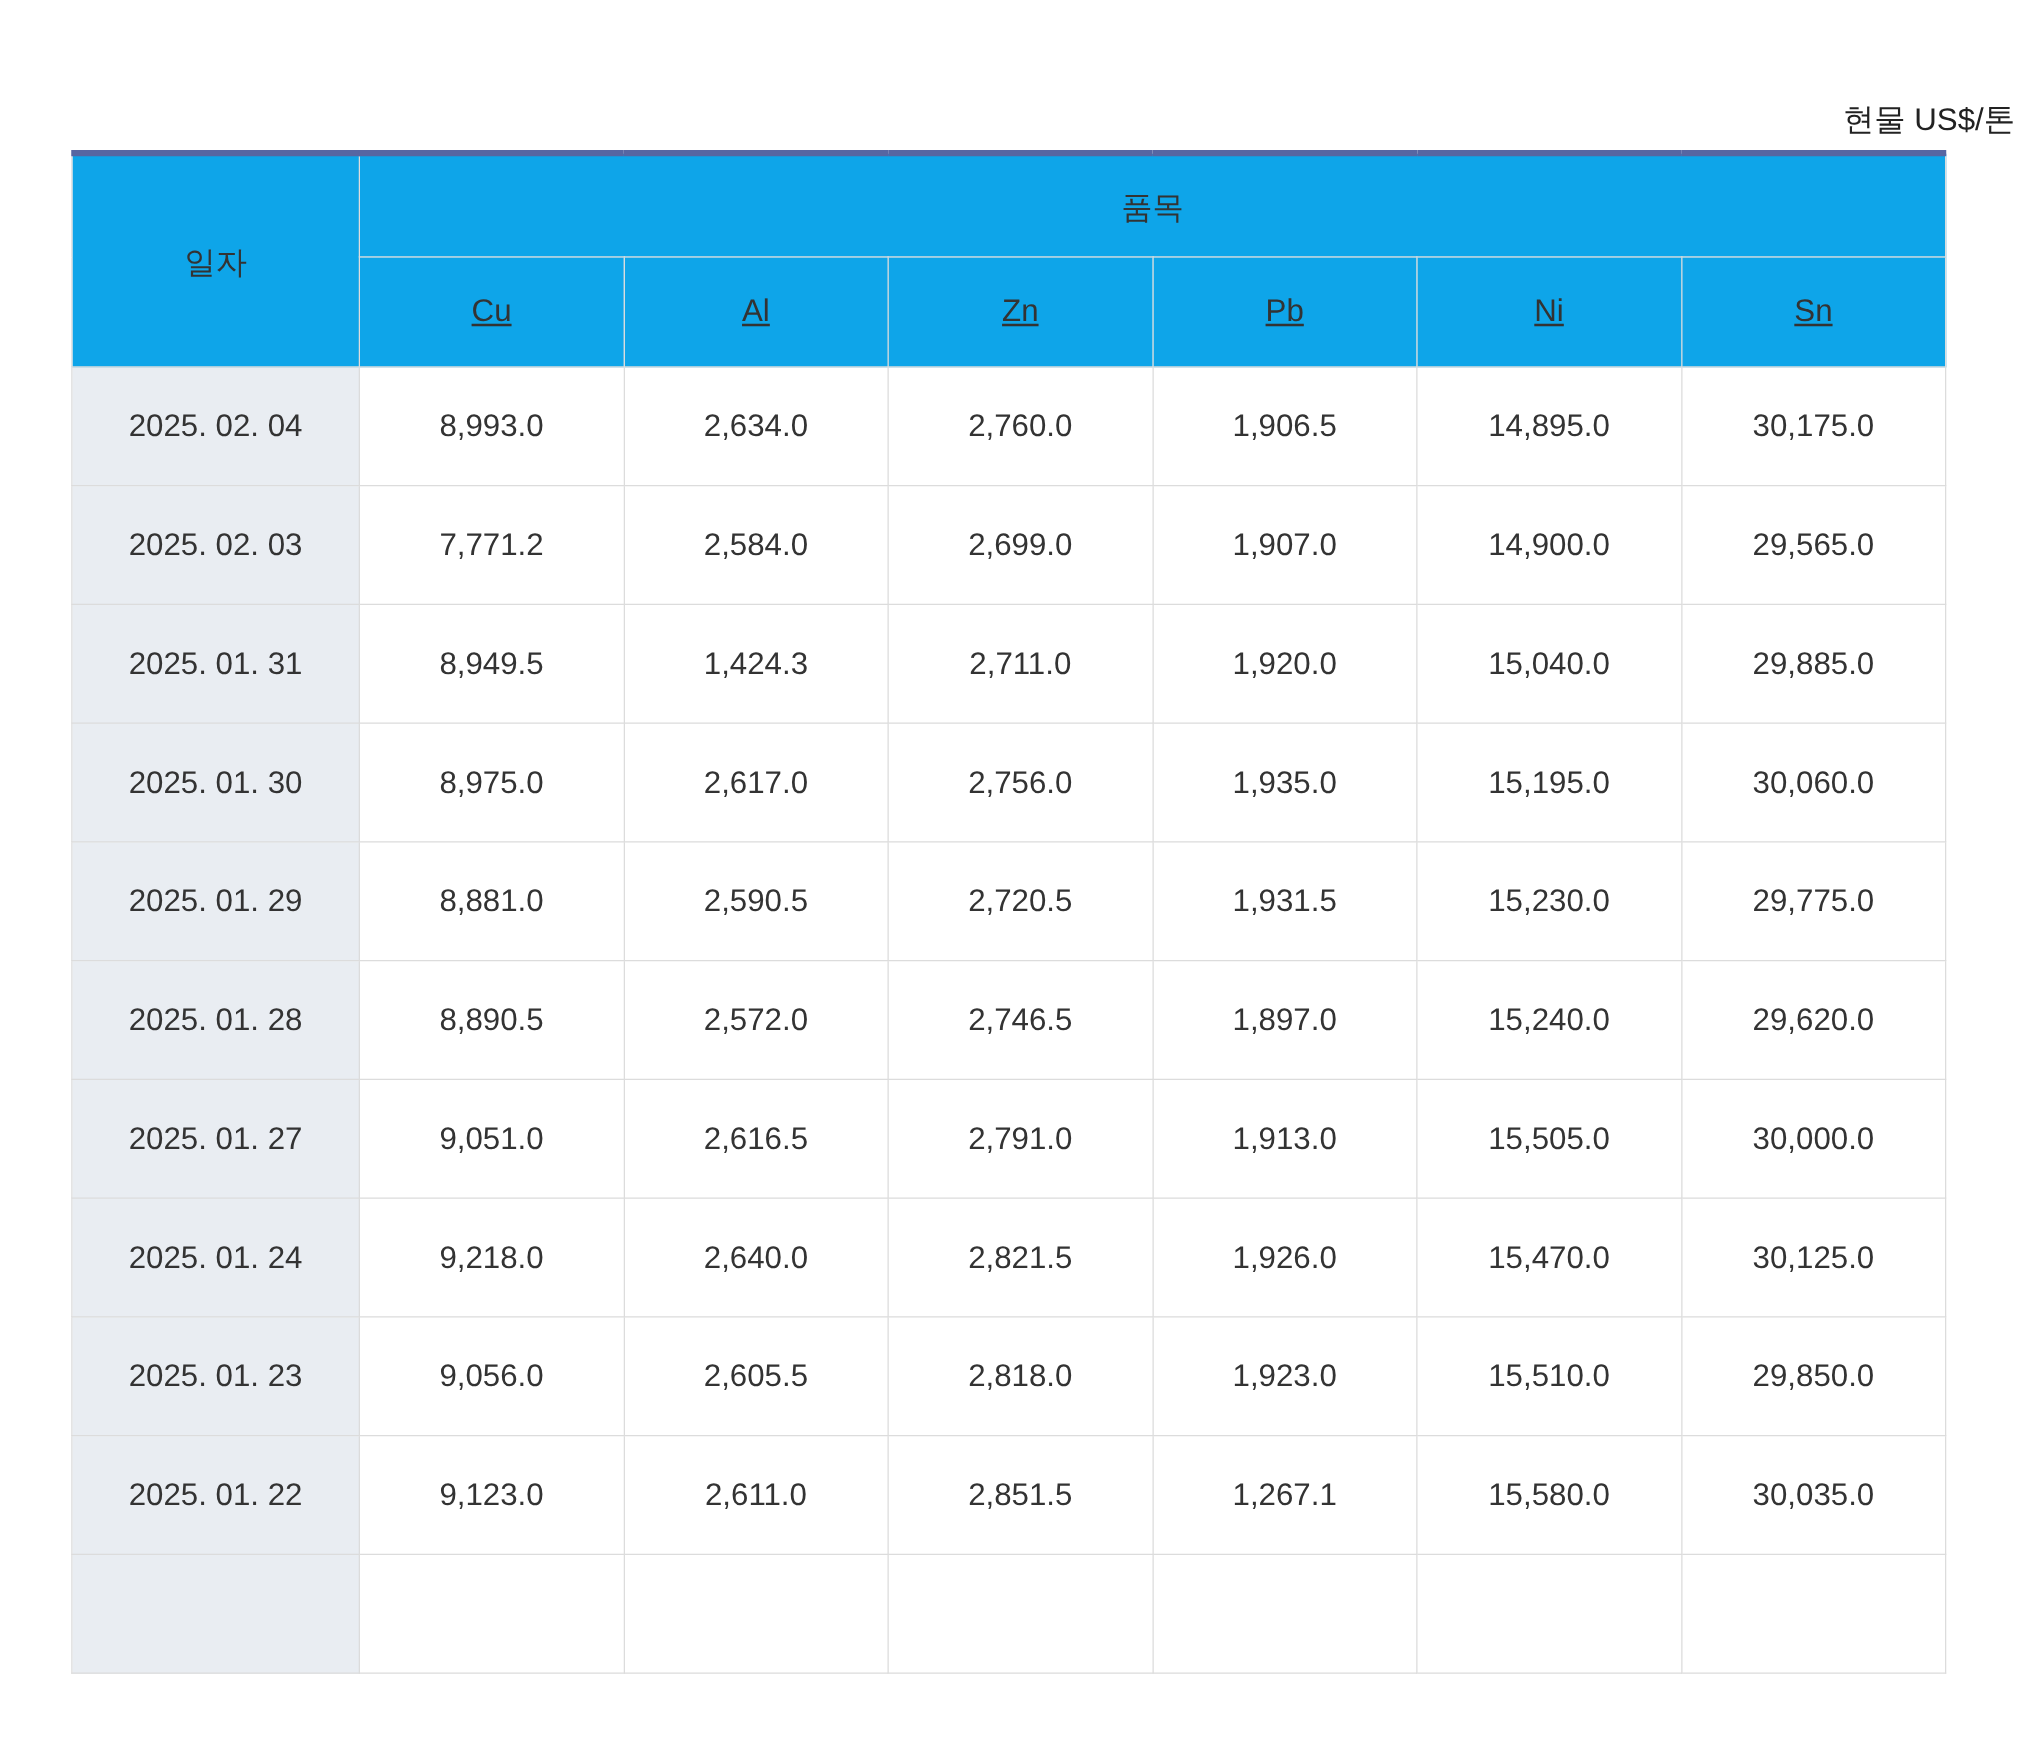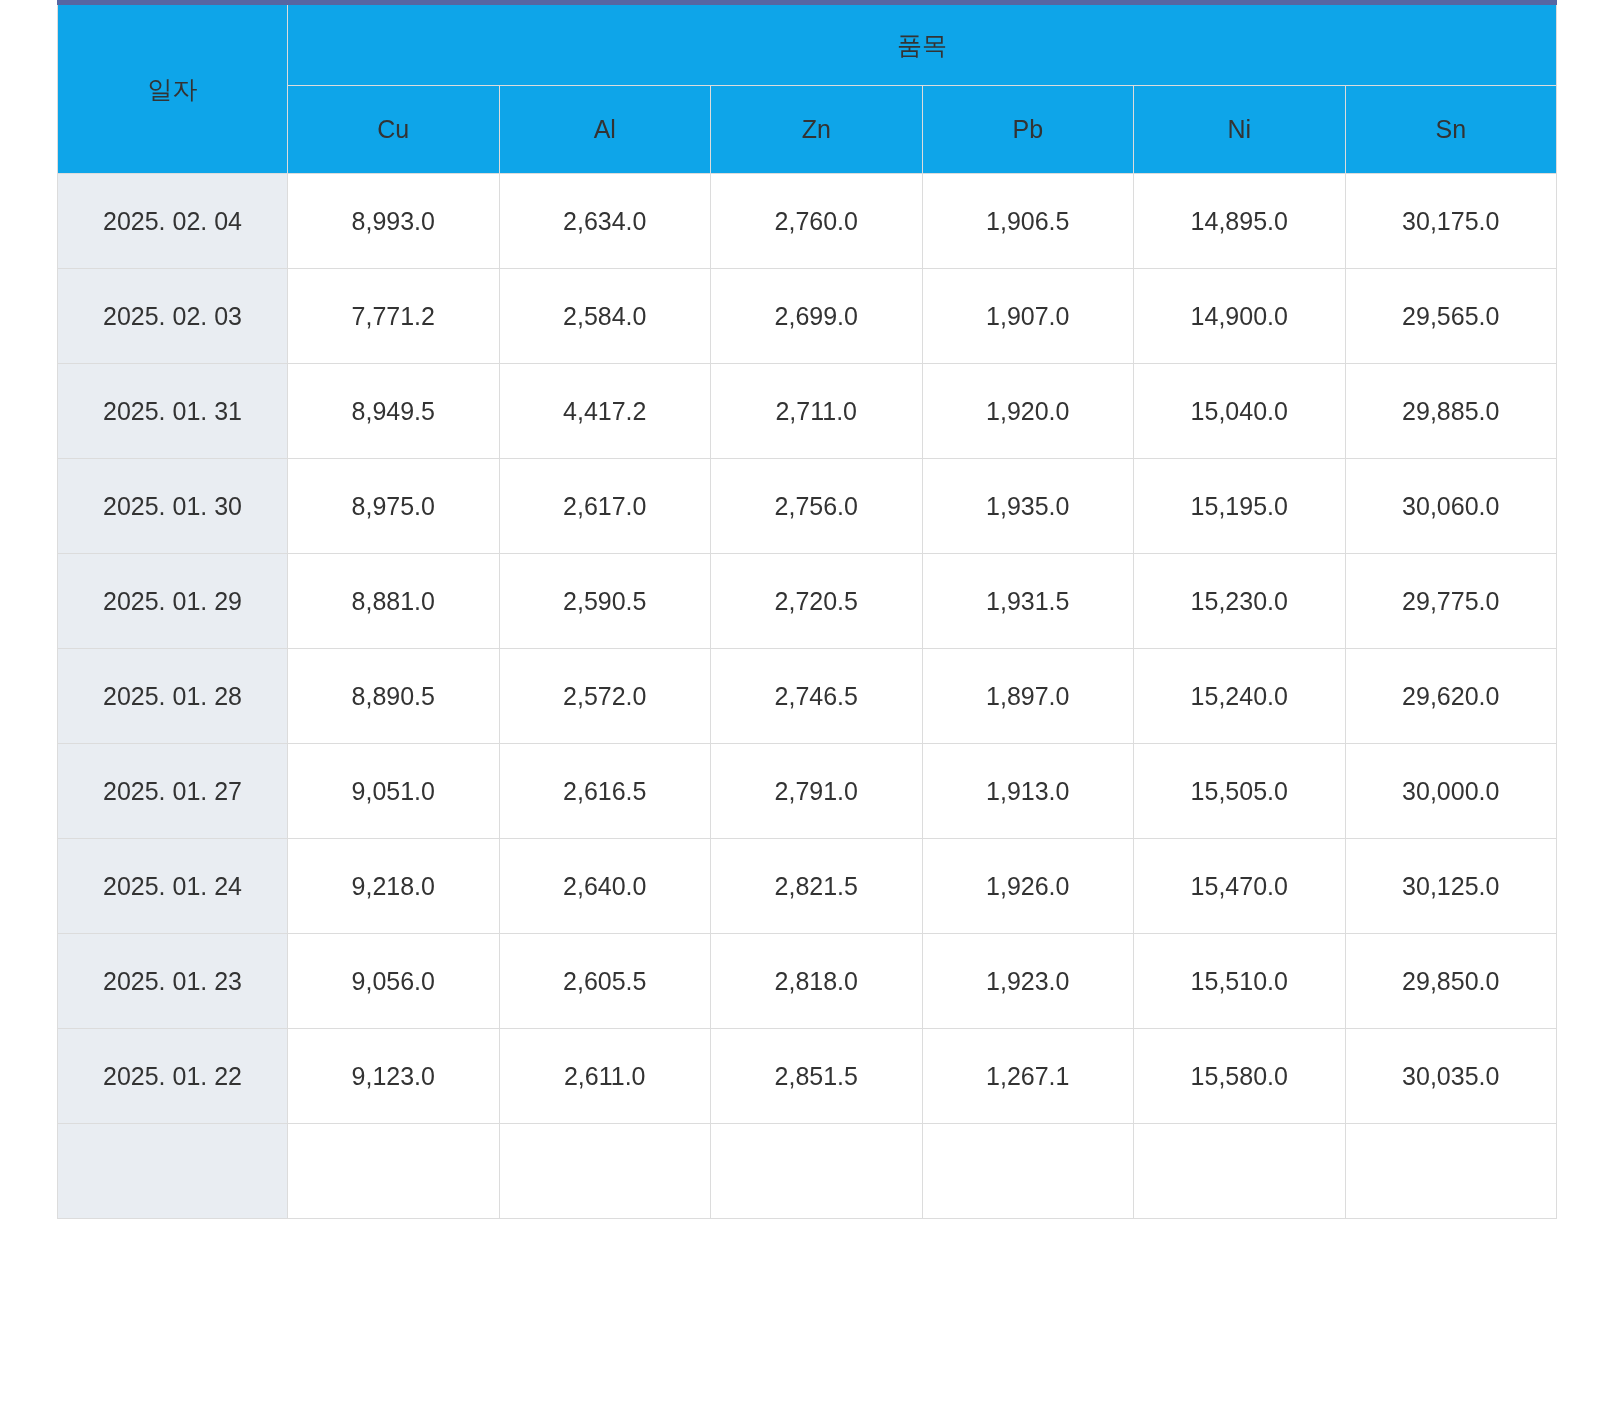--- a/index.html
+++ b/index.html
@@ -43,34 +43,35 @@
     vertical-align: middle;
     color: #333333;
     font-size: 25px;
     font-weight: 400;
     padding: 0;
   }
   thead th {
     background: #0ea5e9;
   }
   tr.head-group th { height: 80px; }
-  tr.head-cols th { height: 87px; }
+  tr.head-cols th { height: 87px; text-decoration: underline; }
   tbody tr { height: 95px; }
   tbody th.date-cell {
     background: #e9edf2;
   }
   tbody td {
     background: #ffffff;
   }
 </style>
 </head>
 <body>
 
 <div class="wrap">
 
+  <div class="unit-label">현물 US$/톤</div>
 
   <table class="lme">
     <colgroup>
       <col style="width:230px">
       <col>
         <col>
         <col>
         <col>
         <col>
         <col>
@@ -104,21 +105,21 @@
           <td>7,771.2</td>
           <td>2,584.0</td>
           <td>2,699.0</td>
           <td>1,907.0</td>
           <td>14,900.0</td>
           <td>29,565.0</td>
         </tr>
         <tr>
           <th class="date-cell">2025. 01. 31</th>
           <td>8,949.5</td>
-          <td>4,417.2</td>
+          <td>1,424.3</td>
           <td>2,711.0</td>
           <td>1,920.0</td>
           <td>15,040.0</td>
           <td>29,885.0</td>
         </tr>
         <tr>
           <th class="date-cell">2025. 01. 30</th>
           <td>8,975.0</td>
           <td>2,617.0</td>
           <td>2,756.0</td>

